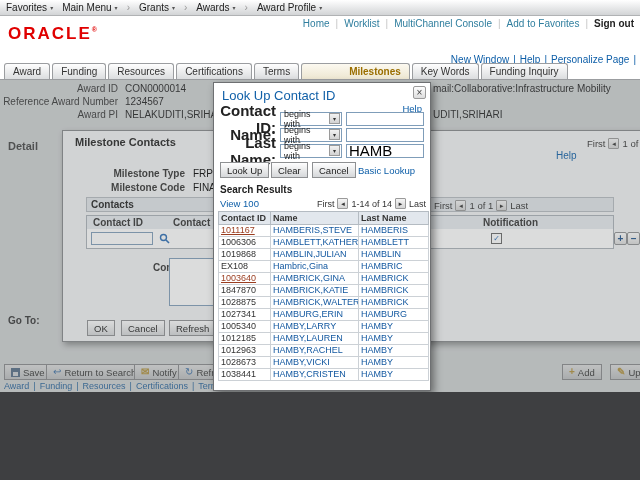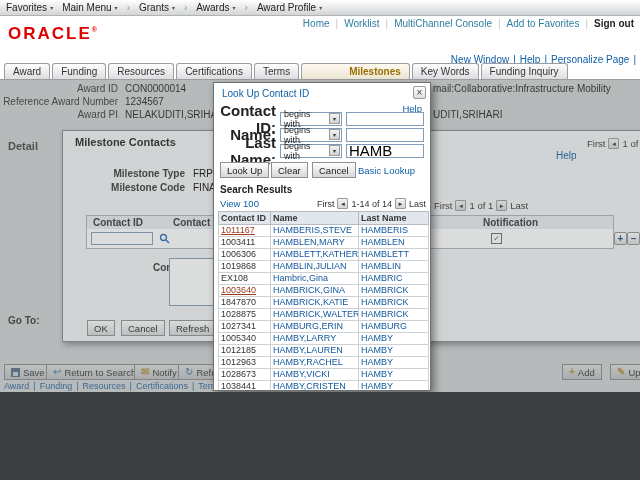--- a/index.html
+++ b/index.html
@@ -100,21 +100,21 @@
   #msPlus{left:551px;} #msMinus{left:564px;}
   .ms-comment-label { position:absolute; left:58px; top:131px; font-weight:bold; color:#333;margin-left:32px; }
   .ms-comment { position:absolute; left:106px; top:127px; width:118px; height:48px;
                 background:#fff; border:1px solid #7f9db9; }
   #msOK{left:24px;top:189px;} #msCancel{left:58px;top:189px;} #msRefresh{left:106px;top:189px;}
 
   
   .lk-modal { position:absolute; left:213px; top:82px; width:218px; height:309px;
     background:#fff; border:1px solid #6e7072; box-shadow:3px 4px 8px rgba(0,0,0,.45);
     z-index:40; font-size:10px; overflow:hidden; }
-  .lk-title { position:absolute; left:8px; top:5px; font-size:10px; color:#1160a8; }
+  .lk-title { position:absolute; left:8px; top:5px; font-size:13px; color:#1160a8; }
   .lk-close { position:absolute; right:4px; top:3px; width:13px; height:13px;
     border:1px solid #9a9a9a; background:linear-gradient(#fefefe,#ddd); border-radius:2px;
     display:flex; align-items:center; justify-content:center; font-size:10px; color:#444; }
   .lk-help { position:absolute; right:8px; top:20px; color:#0d5ea8; font-size:9.5px; }
   .lk-row { position:absolute; left:0; height:15px; display:flex; align-items:center; }
   .lk-lab { display:inline-block; width:62px; text-align:right; font-weight:bold;
             font-size:15px; color:#222; }
   .sel { margin-left:4px; width:62px; height:14px; border:1px solid #7f9db9; background:#fff;
     display:flex; align-items:center; justify-content:space-between;
     padding:0 1px 0 3px; font-size:9px; color:#222; }
@@ -254,20 +254,23 @@
         <span>First</span>
         <span class="pgbtn">◄</span>
         <span>1 of</span>
       </div>
       <div class="ms-help">Help</div>
       <div class="ms-fields" id="msFields">
           <div class="mrow"><span class="mlabel">Milestone Type</span><span class="mvalue">FRPT</span></div>
           <div class="mrow"><span class="mlabel">Milestone Code</span><span class="mvalue">FINAL RE</span></div>
         </div>
 
+      <div class="ms-contacts-bar">
+        <span class="ms-contacts-label">Contacts</span>
+      </div>
       <div class="ms-grid-pager">
         <span>First</span>
         <span class="pgbtn">◄</span>
         <span>1 of 1</span>
         <span class="pgbtn">►</span>
         <span>Last</span>
       </div>
       <div class="ms-grid-head">
         <span style="left:6px">Contact ID</span>
         <span style="left:86px">Contact Name</span>
@@ -368,25 +371,20 @@
             <th>Last Name</th>
           </tr>
         </thead>
         <tbody id="lkTbody">
             <tr class="lk-tr">
               <td class="lk-id visited">1011167</td>
               <td class="lk-link">HAMBERIS,STEVE</td>
               <td class="lk-link">HAMBERIS</td>
             </tr>
             <tr class="lk-tr">
-              <td class="lk-id">1003411</td>
-              <td class="lk-link">HAMBLEN,MARY</td>
-              <td class="lk-link">HAMBLEN</td>
-            </tr>
-            <tr class="lk-tr">
               <td class="lk-id">1006306</td>
               <td class="lk-link">HAMBLETT,KATHERINE</td>
               <td class="lk-link">HAMBLETT</td>
             </tr>
             <tr class="lk-tr">
               <td class="lk-id">1019868</td>
               <td class="lk-link">HAMBLIN,JULIAN</td>
               <td class="lk-link">HAMBLIN</td>
             </tr>
             <tr class="lk-tr">

